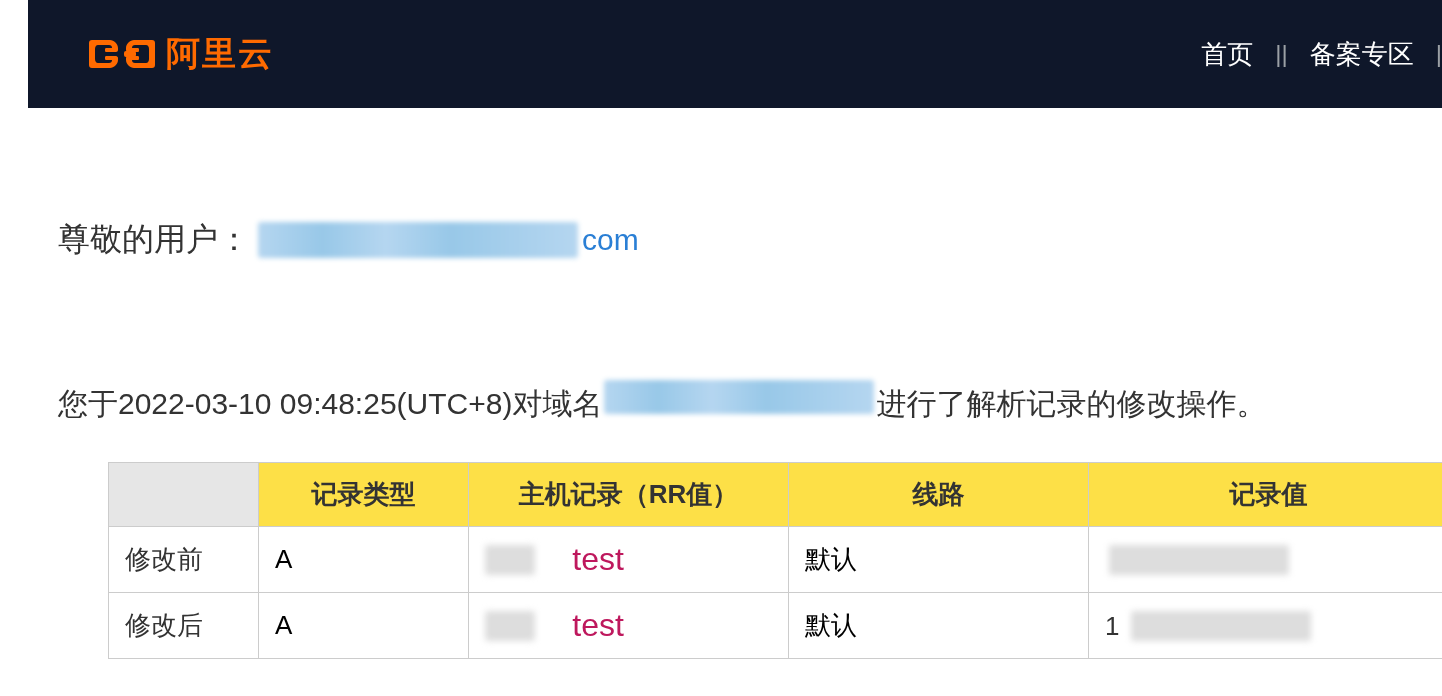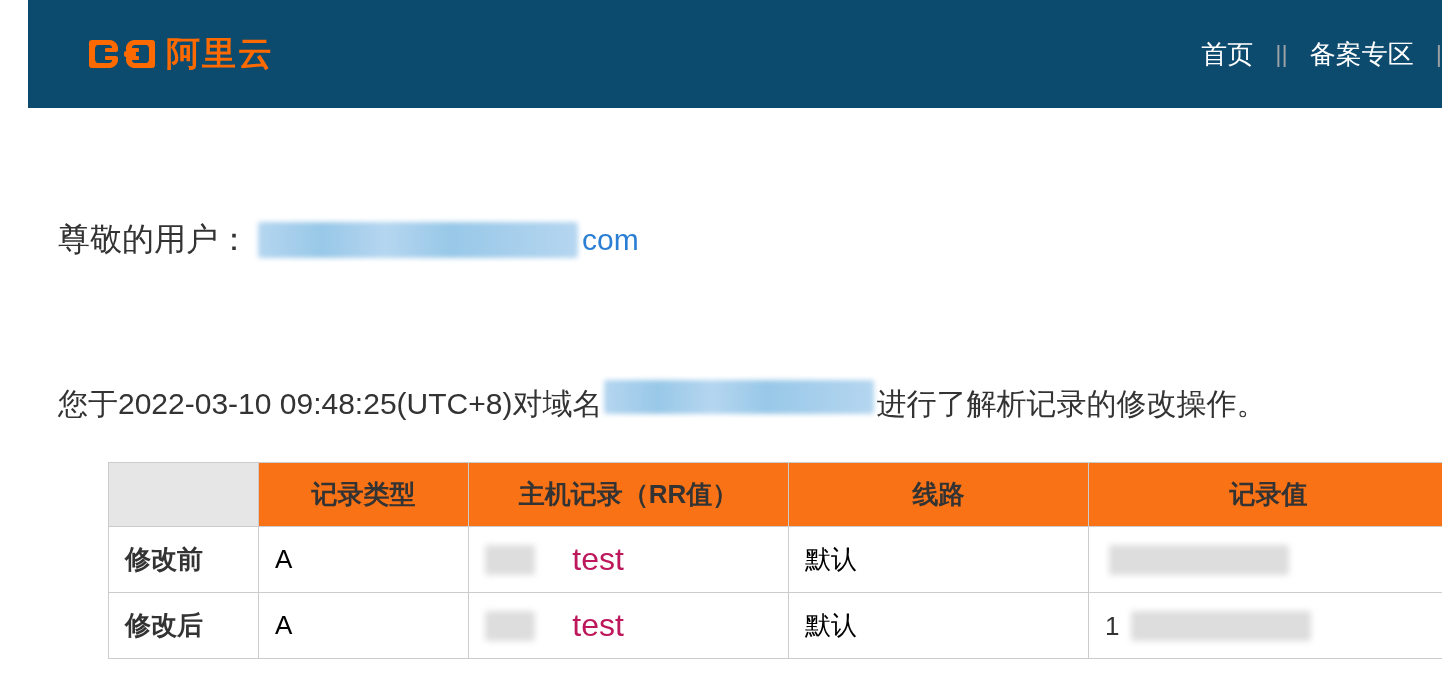--- a/index.html
+++ b/index.html
@@ -4,21 +4,21 @@
   <style>
     * { margin: 0; padding: 0; box-sizing: border-box; }
     body {
       width: 1442px;
       height: 696px;
       font-family: "PingFang SC", "Microsoft YaHei", Arial, sans-serif;
       background: #fff;
       overflow: hidden;
     }
     .header {
-      background: #0c4a6e;
+      background: #0f172a;
       height: 108px;
       display: flex;
       align-items: center;
       padding: 0 0 0 60px;
       margin-left: 28px;
     }
     .logo {
       display: flex;
       align-items: center;
       gap: 10px;
@@ -101,21 +101,21 @@
       table-layout: fixed;
     }
     th, td {
       border: 1px solid #ccc;
       padding: 14px 16px;
       text-align: left;
       vertical-align: middle;
       height: 60px;
     }
     th {
-      background: #f97316;
+      background: #fde047;
       font-weight: 600;
       text-align: center;
       color: #333;
     }
     th:first-child { background: #e6e6e6; }
     col.c0 { width: 150px; }
     col.c1 { width: 210px; }
     col.c2 { width: 320px; }
     col.c3 { width: 300px; }
     col.c4 { width: 360px; }
@@ -150,21 +150,21 @@
       display: inline-block;
       width: 180px;
       height: 30px;
       background: #ddd;
       filter: blur(3px);
       border-radius: 2px;
       vertical-align: middle;
       margin-left: 4px;
     }
     td:first-child {
-      font-weight: 700;
+      font-weight: 400;
       color: #333;
     }
   </style>
 </head>
 <body>
 
 <div class="header">
   <div class="logo">
     <span class="logo-icon">
       <svg width="68" height="40" viewBox="0 0 68 40">

